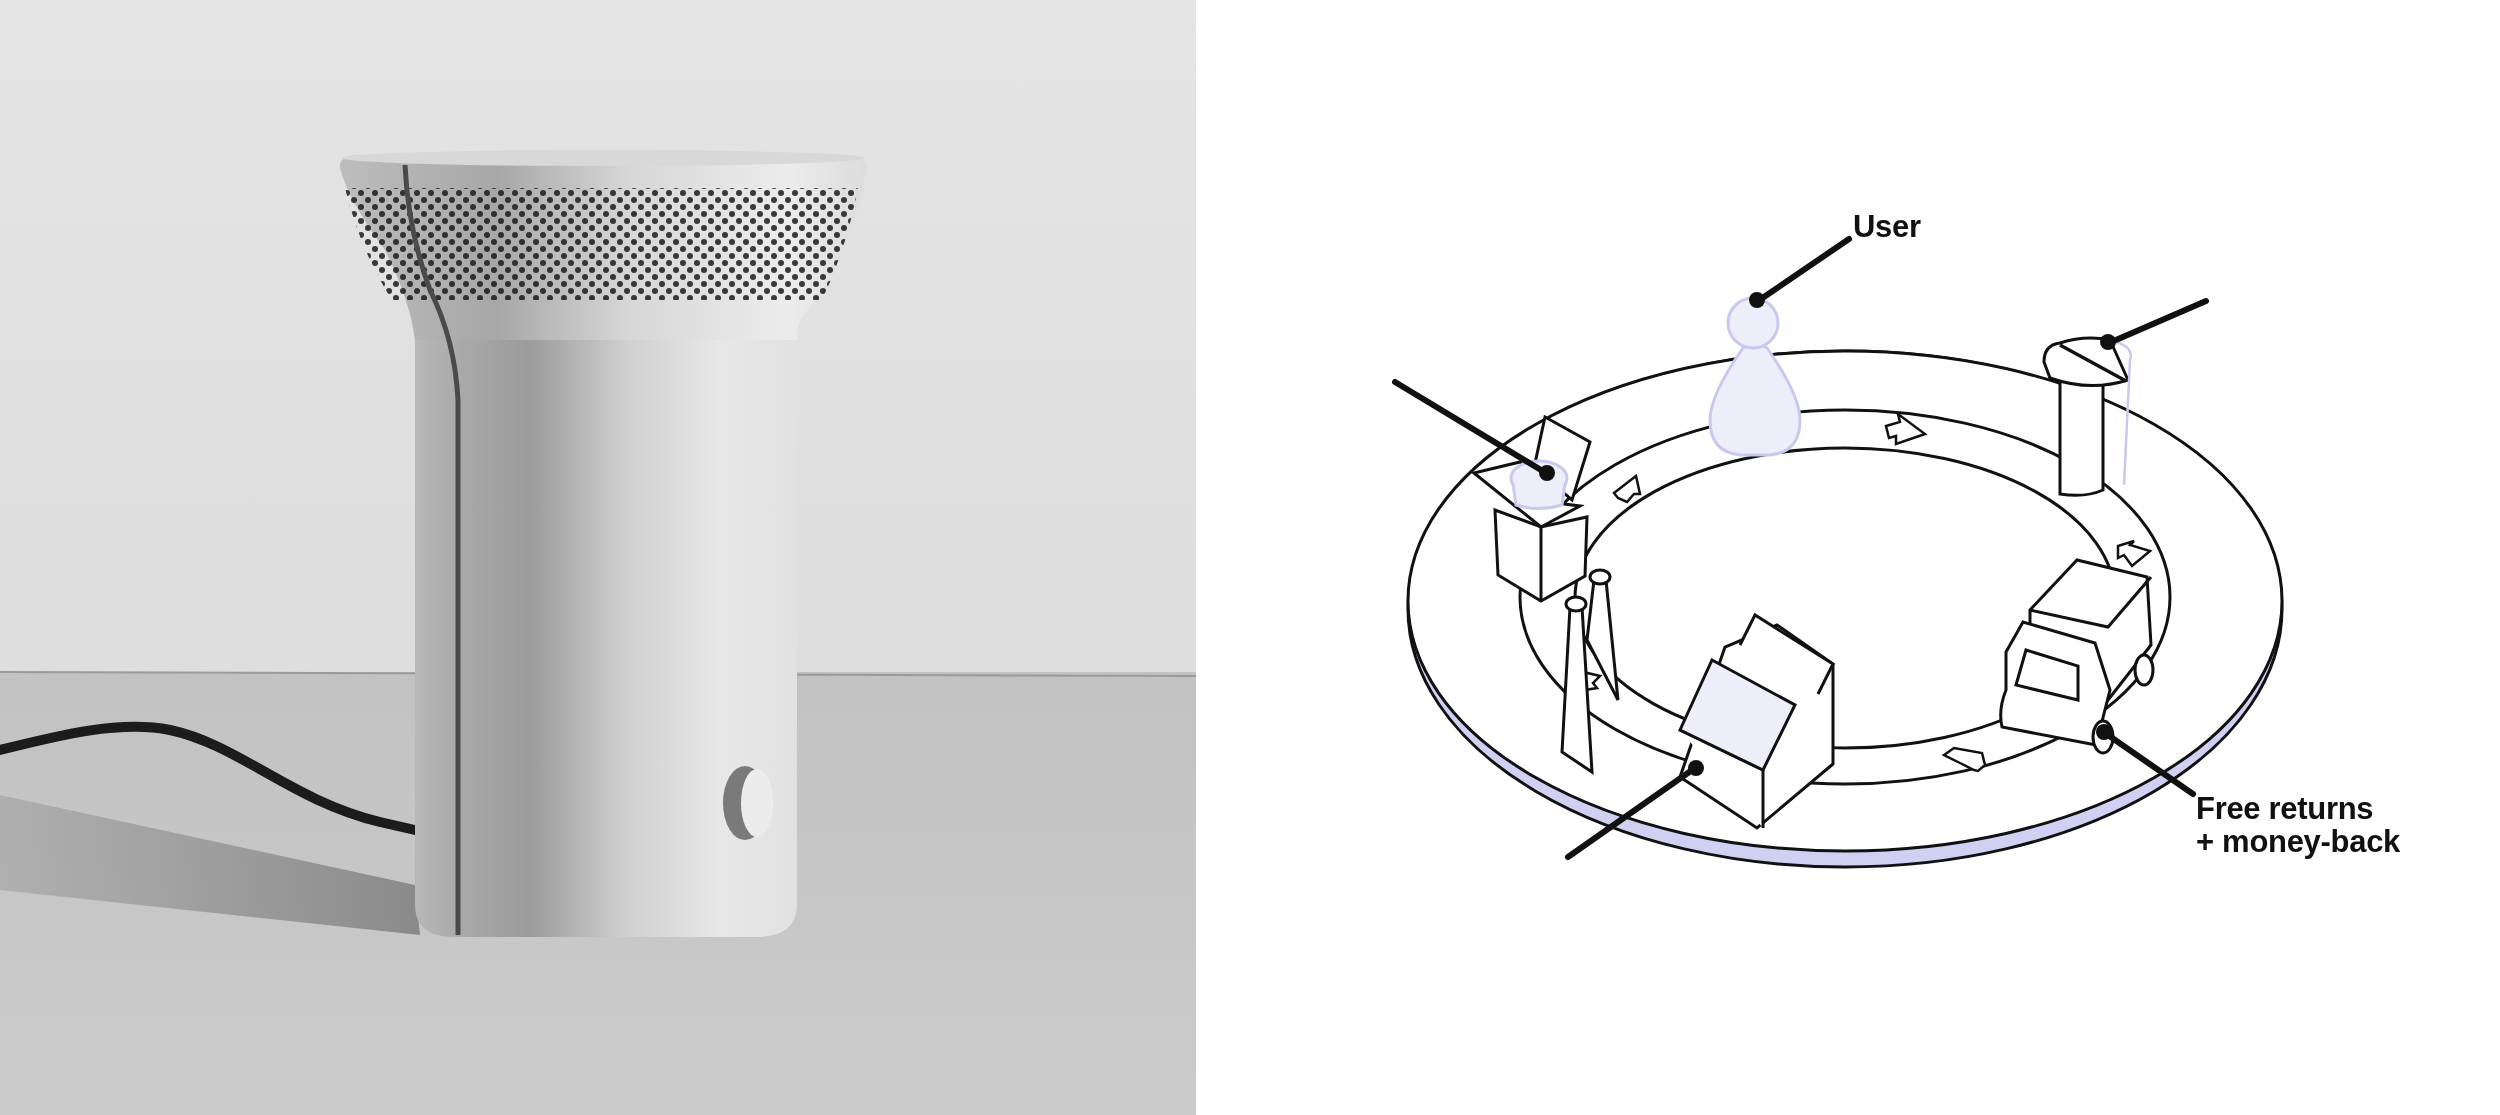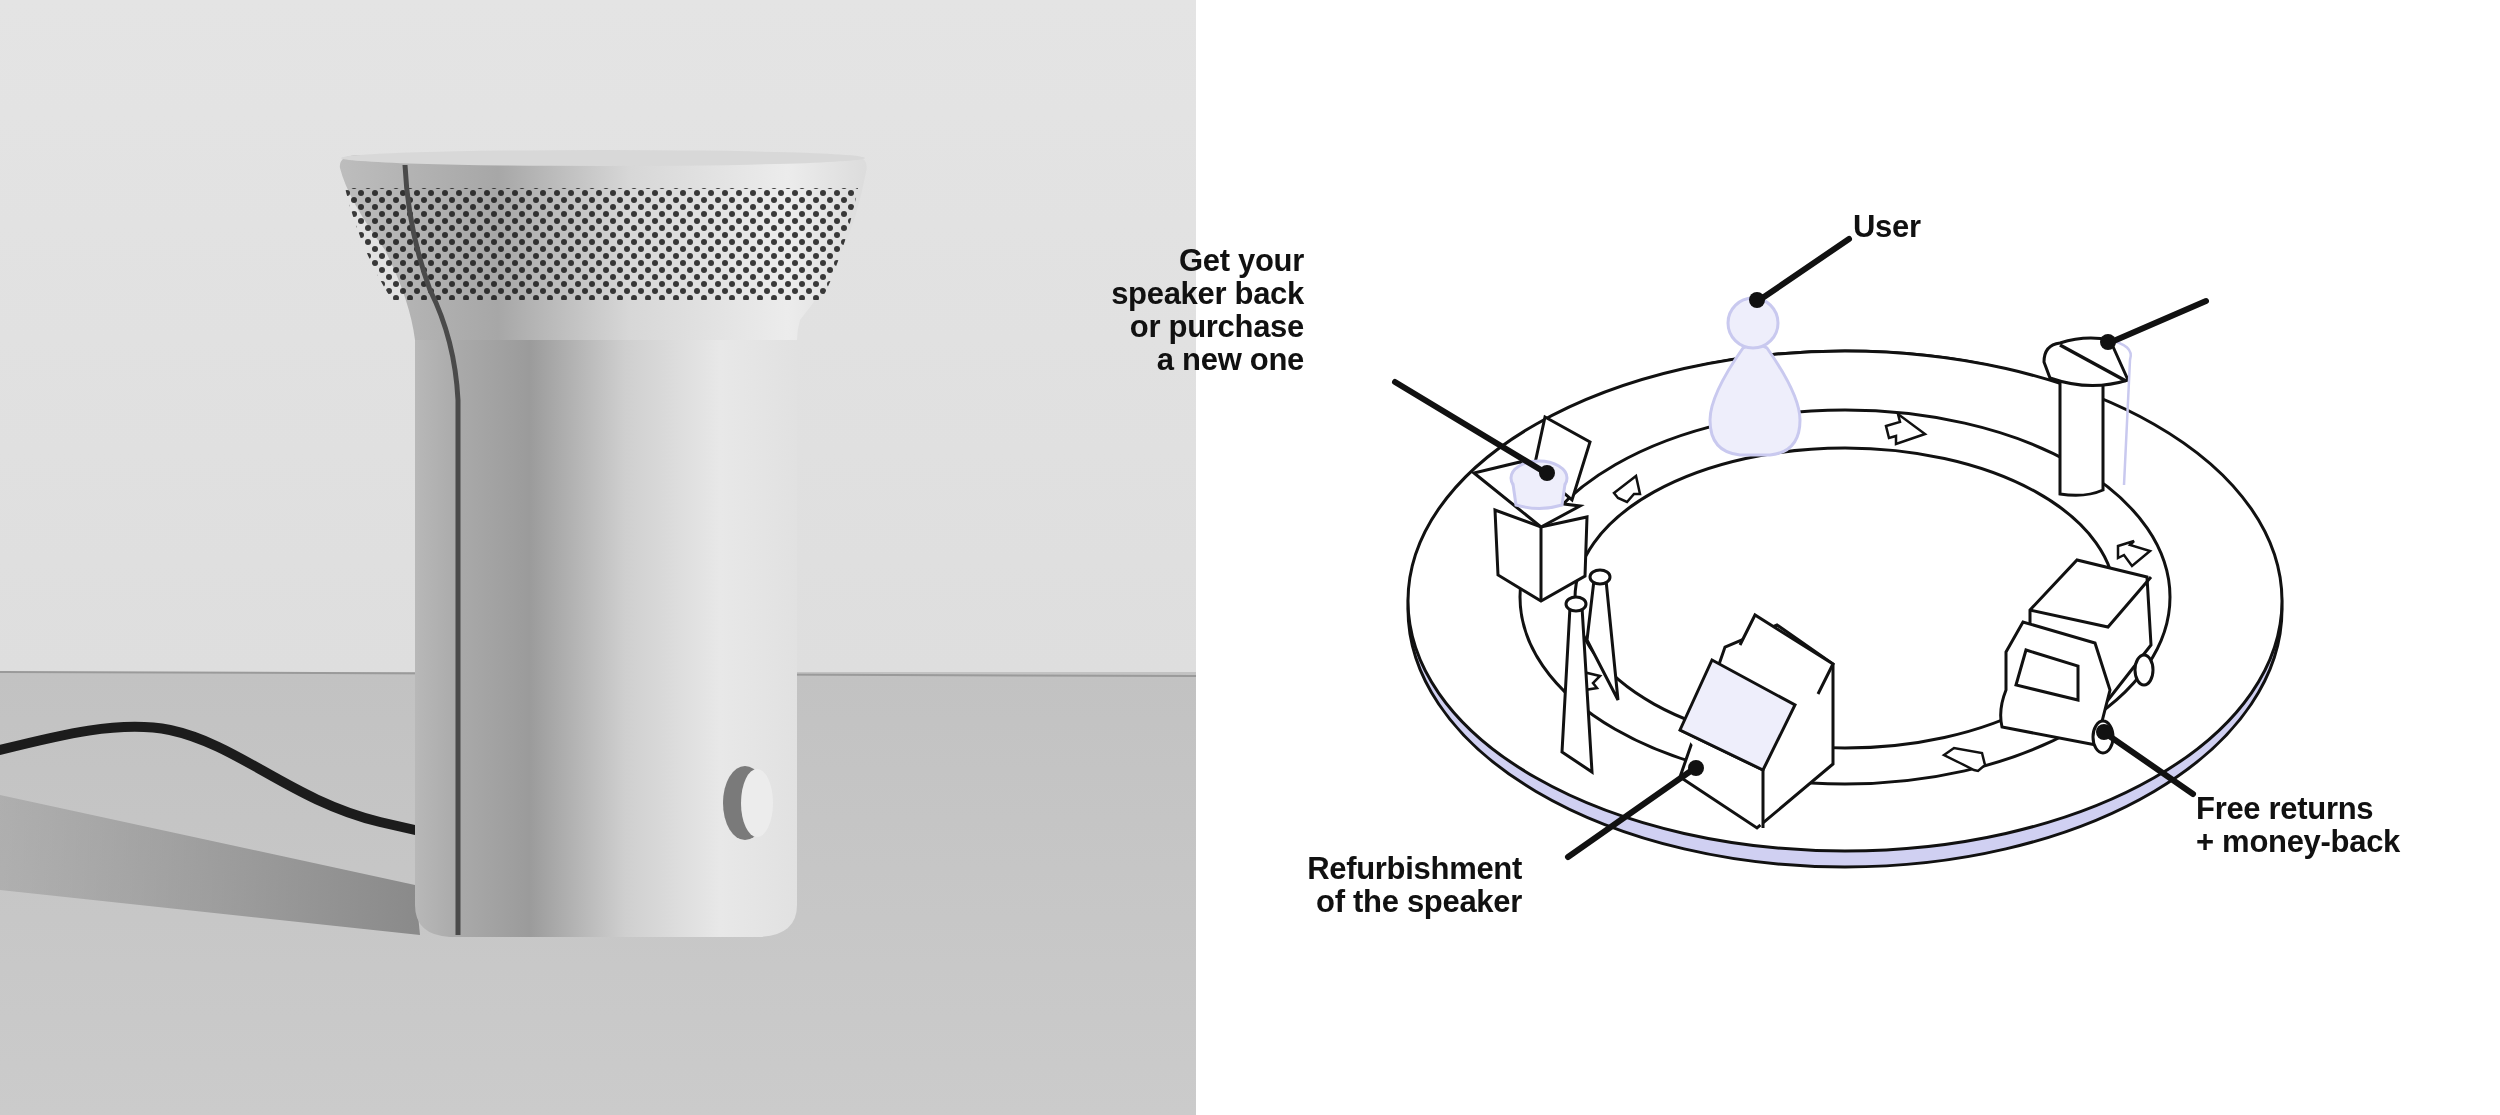--- a/index.html
+++ b/index.html
@@ -147,21 +147,15 @@
       <line x1="1395" y1="382" x2="1546" y2="473"></line>
         <circle cx="1547" cy="473" r="8" stroke="none"></circle>
       <line x1="1568" y1="857" x2="1695" y2="768"></line>
         <circle cx="1696" cy="768" r="8" stroke="none"></circle>
       <line x1="2193" y1="794" x2="2105" y2="733"></line>
         <circle cx="2104" cy="732" r="8" stroke="none"></circle>
     </g>
   </svg>
 
   <div class="label" style="left:657px; top:210px;">User</div>
-  <div class="label right" style="right:1092px; top:244px;">Get your
-speaker back
-or purchase
-a new one</div>
-  <div class="label right" style="right:874px; top:852px;">Refurbishment
-of the speaker</div>
   <div class="label" style="left:1000px; top:792px;">Free returns
 + money-back</div>
 </div>
 
 </body></html>

